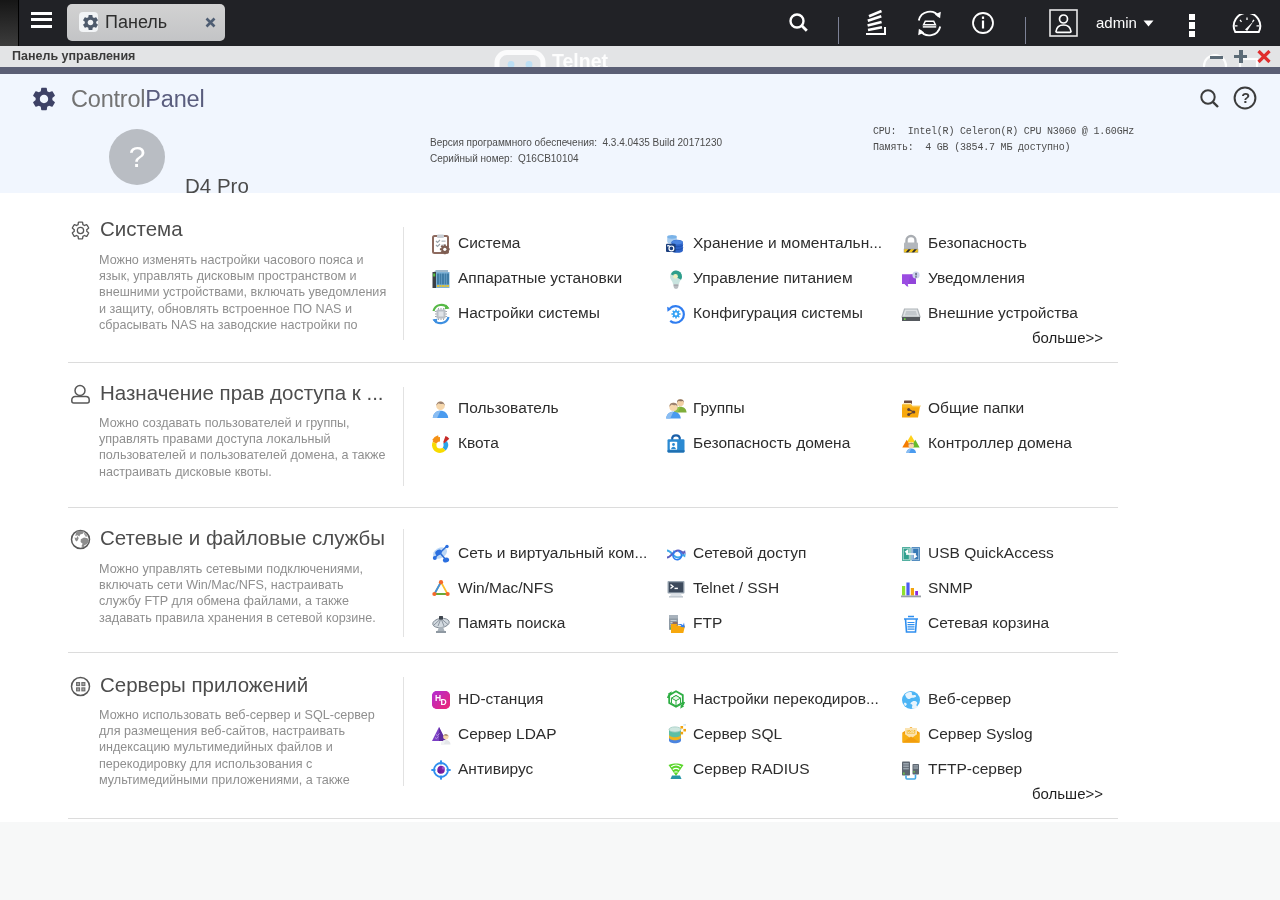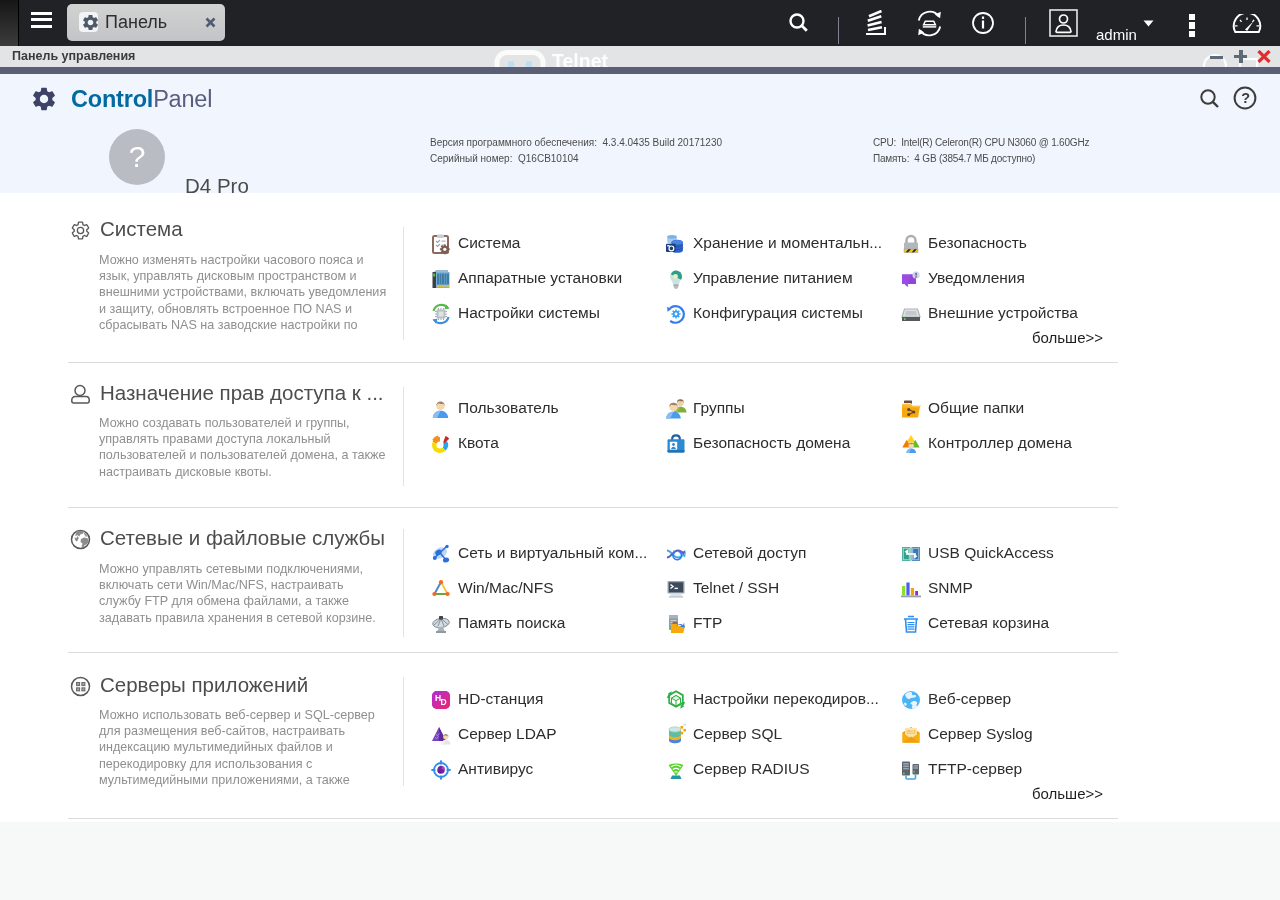--- a/index.html
+++ b/index.html
@@ -7,31 +7,31 @@
 .abs { position:absolute; }
 #stage { position:relative; width:1280px; height:900px; background:#fff; }
 
 #topbar { position:absolute; left:0; top:0; width:1280px; height:46px; background:#212226; }
 #leftedge { position:absolute; left:0; top:0; width:19px; height:46px; background:linear-gradient(180deg,#161616,#3c3c3c); border-right:1px solid #000; }
 .hbar { position:absolute; left:31px; width:21px; height:3.4px; background:#fff; }
 #tab { position:absolute; left:67px; top:4px; width:158px; height:37px; background:linear-gradient(180deg,#d2d2d2,#c3c4c6); border-radius:5px; }
 #tabbadge { position:absolute; left:12px; top:8px; width:19px; height:20px; background:#f2f4f6; border-radius:4px; }
 #tabtxt { position:absolute; left:38px; top:0; height:37px; line-height:37px; font-size:18px; color:#2e2e2e; }
 .tdiv { position:absolute; top:17px; width:1px; height:27px; background:#7d8296; }
-#admin { position:absolute; left:1096px; top:12px; height:46px; line-height:46px; color:#fdfdfd; font-size:15px; }
+#admin { position:absolute; left:1096px; top:0; height:46px; line-height:46px; color:#fdfdfd; font-size:15px; }
 .ddot { position:absolute; left:1189px; width:6.4px; height:6.4px; background:#fff; }
 
 #titlebar { position:absolute; left:0; top:46px; width:1280px; height:21px; background:#e3e4e6; overflow:hidden; }
 #titletxt { position:absolute; left:12px; top:0; height:21px; line-height:21px; font-weight:bold; font-size:12.5px; color:#3b3b3b; }
 #ghost { position:absolute; left:494px; top:4px; height:17px; overflow:hidden; }
 #slate { position:absolute; left:0; top:67px; width:1280px; height:7px; background:#5b5f75; }
 
 #bluehead { position:absolute; left:0; top:74px; width:1280px; height:119px; background:#f1f6fe; }
 #cpanel { position:absolute; left:71px; top:85px; font-size:23.5px; line-height:28px; color:#3f4367; letter-spacing:-0.2px; }
-#cpanel b { font-weight:bold; color:#0369a1; }
+#cpanel b { font-weight:normal; color:#737373; }
 #cpanel span { color:#5a5d7e; }
 #avatar { position:absolute; left:109px; top:129px; width:56px; height:56px; border-radius:50%; background:#b9bdc3; color:#fff; font-size:30px; text-align:center; line-height:56px; }
 #d4 { position:absolute; left:185px; top:141px; font-size:20.5px; line-height:26px; color:#4b4b4b;margin-top:32px; }
 .info { position:absolute; font-size:10px; color:#4c4c4c; line-height:16px; }
 #whitebody { position:absolute; left:0; top:193px; width:1280px; height:629px; background:#fff; }
 #graybottom { position:absolute; left:0; top:822px; width:1280px; height:78px; background:#f7f8f8; }
 .hdiv { position:absolute; left:68px; width:1050px; height:1px; background:#dcdcdc; }
 .vdiv { position:absolute; left:403px; width:1px; background:#e2e2e2; }
 .stitle { position:absolute; left:100px; font-size:20.5px; line-height:26px; color:#4d4d4d; white-space:nowrap; }
 .sdesc { position:absolute; left:99px; font-size:12.6px; line-height:16.2px; color:#8f8f8f; white-space:nowrap; }
@@ -136,21 +136,21 @@
       <circle cx="10" cy="10" r="6.7" fill="none" stroke="#3c3c3c" stroke-width="2"></circle>
       <path d="M14.8 14.8l5.2 5.2" stroke="#3c3c3c" stroke-width="2.4"></path>
     </svg>
     <svg class="abs" style="left:1233px;top:86px" width="24" height="24" viewBox="0 0 24 24">
       <circle cx="12" cy="12" r="10.4" fill="none" stroke="#3c3c3c" stroke-width="2"></circle>
       <text x="8.2" y="17" font-size="14.5" font-weight="bold" fill="#3c3c3c" font-family="Liberation Sans">?</text>
     </svg>
   <div id="avatar">?</div>
   <div id="d4">D4 Pro</div>
   <div class="info" style="left:430px; top:135px;">Версия программного обеспечения:&nbsp;&nbsp;4.3.4.0435 Build 20171230<br>Серийный номер:&nbsp;&nbsp;Q16CB10104</div>
-  <div class="info" style="left:873px; top:135px; letter-spacing:-0.2px;">CPU:&nbsp;&nbsp;Intel(R) Celeron(R) CPU N3060 @ 1.60GHz<br>Память:&nbsp;&nbsp;4 GB (3854.7 МБ доступно)</div>
+  <div class="info" style="left:873px; top:124px; letter-spacing:-0.2px;font-family:Liberation Mono, monospace;">CPU:&nbsp;&nbsp;Intel(R) Celeron(R) CPU N3060 @ 1.60GHz<br>Память:&nbsp;&nbsp;4 GB (3854.7 МБ доступно)</div>
   <div class="secicon" style="top:220px"><svg width="21" height="21" viewBox="0 0 24 24">
         <path d="M19.14 12.94c.04-.3.06-.61.06-.94 0-.32-.02-.64-.07-.94l2.03-1.58c.18-.14.23-.41.12-.61l-1.92-3.32c-.12-.22-.37-.29-.59-.22l-2.39.96c-.5-.38-1.03-.7-1.62-.94l-.36-2.54c-.04-.24-.24-.41-.48-.41h-3.84c-.24 0-.43.17-.47.41l-.36 2.54c-.59.24-1.13.57-1.62.94l-2.39-.96c-.22-.08-.47 0-.59.22L2.74 8.87c-.12.21-.08.47.12.61l2.03 1.58c-.05.3-.09.63-.09.94s.02.64.07.94l-2.03 1.58c-.18.14-.23.41-.12.61l1.92 3.32c.12.22.37.29.59.22l2.39-.96c.5.38 1.03.7 1.62.94l.36 2.54c.05.24.24.41.48.41h3.84c.24 0 .44-.17.47-.41l.36-2.54c.59-.24 1.13-.56 1.62-.94l2.39.96c.22.08.47 0 .59-.22l1.92-3.32c.12-.22.07-.47-.12-.61l-2.01-1.58zM12 15.6c-1.98 0-3.6-1.62-3.6-3.6s1.62-3.6 3.6-3.6 3.6 1.62 3.6 3.6-1.62 3.6-3.6 3.6z" fill="none" stroke="#585858" stroke-width="1.5"></path>
       </svg></div>
   <div class="stitle" style="top:216px">Система</div>
   <div class="sdesc" style="top:252px">Можно изменять настройки часового пояса и<br>язык, управлять дисковым пространством и<br>внешними устройствами, включать уведомления<br>и защиту, обновлять встроенное ПО NAS и<br>сбрасывать NAS на заводские настройки по</div>
   <div class="vdiv" style="top:227px; height:113px"></div>
   <div class="item" style="left:430px; top:232px;">
       <svg width="22" height="22" viewBox="0 0 22 22">
         <rect x="3" y="3" width="15" height="17" rx="1.5" fill="#fff" stroke="#8d6a5f" stroke-width="2"></rect>
         <rect x="7" y="1.5" width="7" height="3.5" rx="1" fill="#c8cdd3"></rect>

